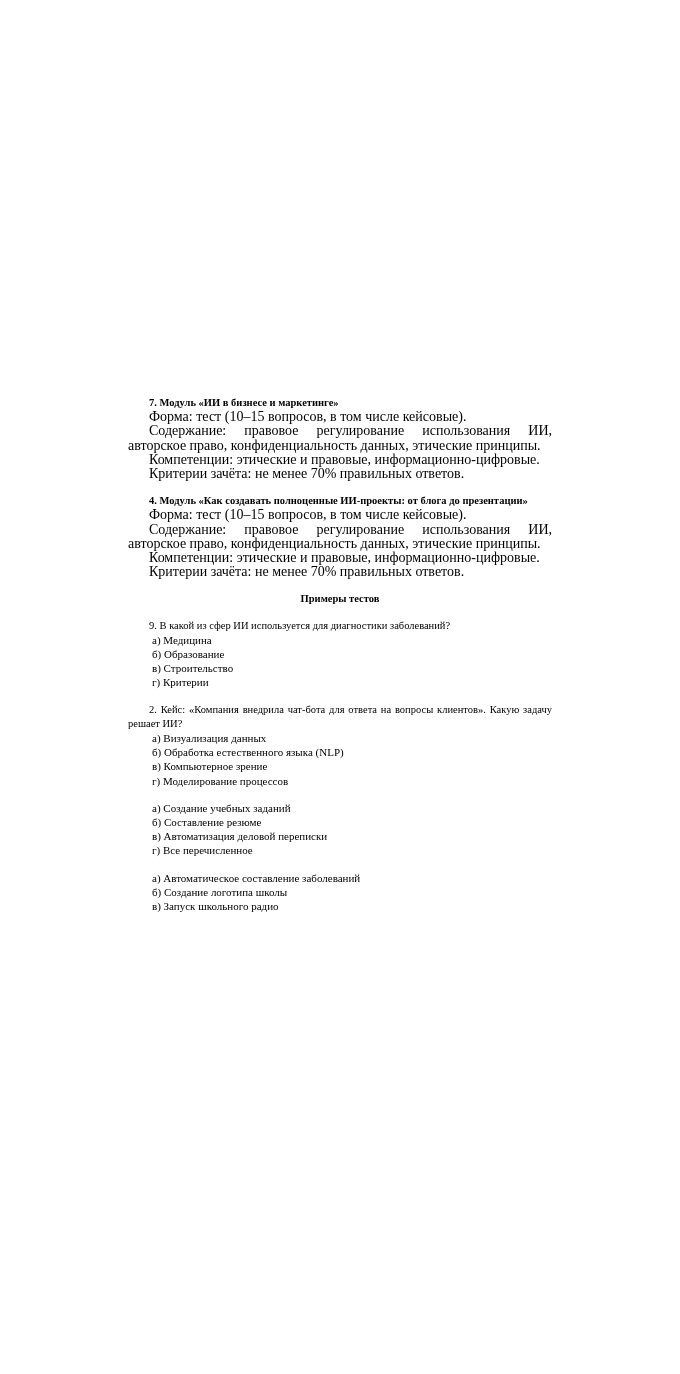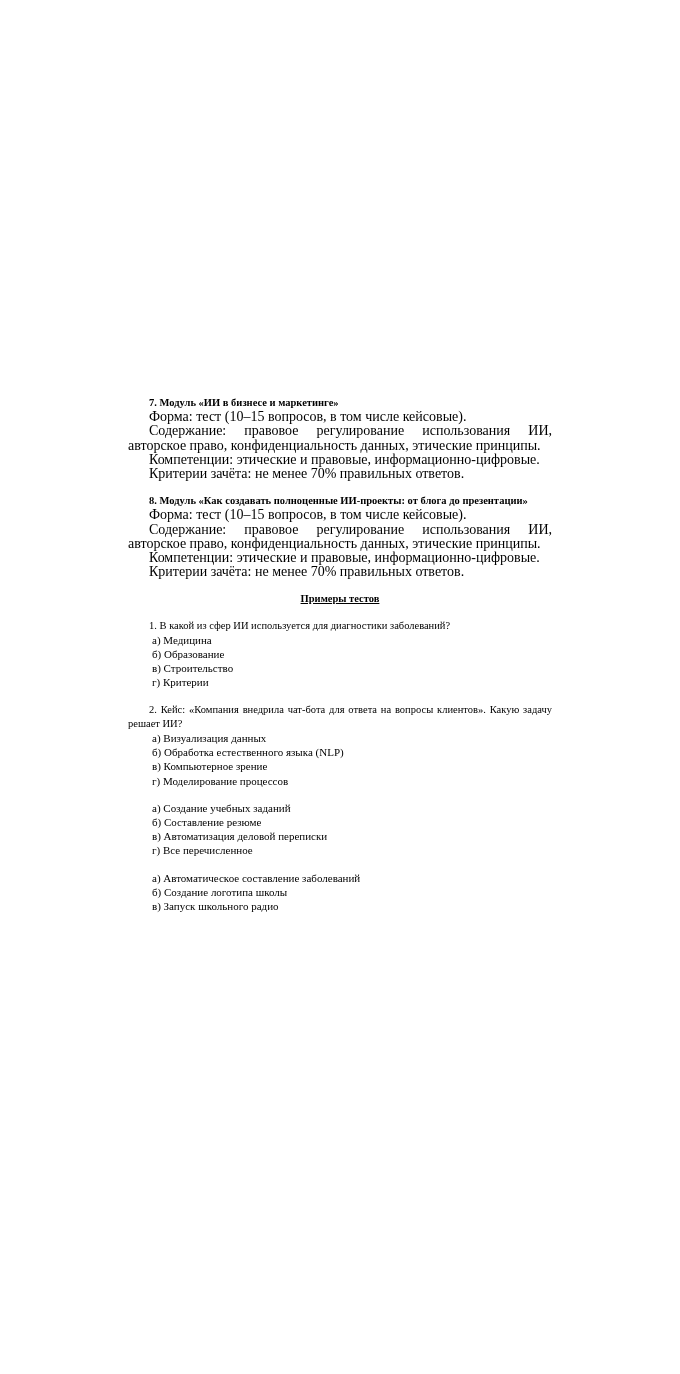--- a/index.html
+++ b/index.html
@@ -44,21 +44,20 @@
     text-indent: 21px;
     margin: 0;
     text-justify: inter-word;
   }
   .section-title {
     font-weight: bold;
     font-size: 10.5px;
     line-height: 14.2px;
     text-align: center;
     margin: 13px 0 12px 0;
-    text-decoration: underline;
   }
   .question-block {
     margin-bottom: 13px;
   }
   .q-text {
     font-size: 10.5px;
     line-height: 14.2px;
     text-align: justify;
     text-indent: 21px;
     margin: 0;
@@ -79,31 +78,31 @@
 
     <div class="module">
       <p class="module-heading">7. Модуль «ИИ в бизнесе и маркетинге»</p>
       <p class="para">Форма: тест (10–15 вопросов, в том числе кейсовые).</p>
       <p class="para">Содержание: правовое регулирование использования ИИ, авторское право, конфиденциальность данных, этические принципы.</p>
       <p class="para">Компетенции: этические и правовые, информационно-цифровые.</p>
       <p class="para">Критерии зачёта: не менее 70% правильных ответов.</p>
     </div>
 
     <div class="module">
-      <p class="module-heading">8. Модуль «Как создавать полноценные ИИ-проекты: от блога до презентации»</p>
+      <p class="module-heading">4. Модуль «Как создавать полноценные ИИ-проекты: от блога до презентации»</p>
       <p class="para">Форма: тест (10–15 вопросов, в том числе кейсовые).</p>
       <p class="para">Содержание: правовое регулирование использования ИИ, авторское право, конфиденциальность данных, этические принципы.</p>
       <p class="para">Компетенции: этические и правовые, информационно-цифровые.</p>
       <p class="para">Критерии зачёта: не менее 70% правильных ответов.</p>
     </div>
 
     <p class="section-title">Примеры тестов</p>
 
     <div class="question-block">
-      <p class="q-text">1. В какой из сфер ИИ используется для диагностики заболеваний?</p>
+      <p class="q-text">9. В какой из сфер ИИ используется для диагностики заболеваний?</p>
       <p class="option">а) Медицина</p>
       <p class="option">б) Образование</p>
       <p class="option">в) Строительство</p>
       <p class="option">г) Критерии</p>
     </div>
 
     <div class="question-block">
       <p class="q-text">2. Кейс: «Компания внедрила чат-бота для ответа на вопросы клиентов». Какую задачу решает ИИ?</p>
       <p class="option">а) Визуализация данных</p>
       <p class="option">б) Обработка естественного языка (NLP)</p>

